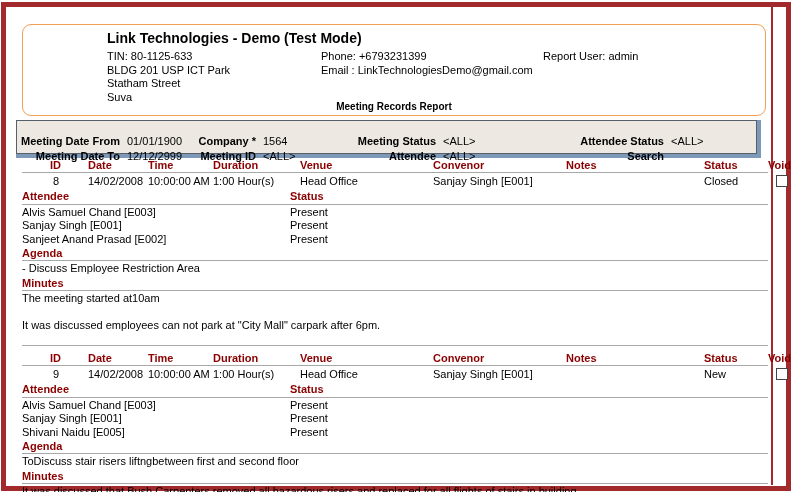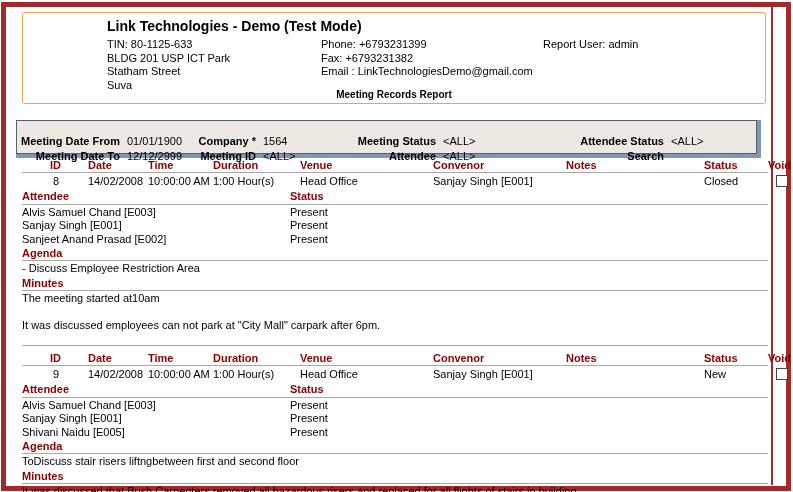--- a/index.html
+++ b/index.html
@@ -11,22 +11,22 @@
     --panel-border:#55606B;
     --orange:#F2A054;
   }
   *{margin:0;padding:0;box-sizing:border-box;}
   body{background:#fff;font-family:"Liberation Sans",sans-serif;}
   .screen{position:relative;width:793px;height:492px;background:#fff;overflow:hidden;}
   .frame{position:absolute;left:1px;top:2px;width:790px;height:489px;border:5px solid var(--maroon);}
   .page-edge{position:absolute;left:771px;top:7px;height:478px;width:2px;background:var(--maroon);}
 
   
-  .header-box{position:absolute;left:22px;top:12px;width:744px;height:92px;
-    border:1px solid var(--orange);border-radius:3px;background:#fff;}
+  .header-box{position:absolute;left:22px;top:24px;width:744px;height:92px;
+    border:1px solid var(--orange);border-radius:9px;background:#fff;}
   .company-title{position:absolute;left:84px;top:5px;font-size:14px;font-weight:bold;color:#000;}
   .hcol{position:absolute;top:25px;font-size:11px;line-height:13.5px;color:#000;}
   .hcol.c1{left:84px;}
   .hcol.c2{left:298px;}
   .hcol.c3{left:520px;}
   .report-title{position:absolute;left:0;right:0;bottom:3px;text-align:center;
     font-size:10px;font-weight:bold;color:#000;}
 
   
   .filter-panel{position:absolute;left:16px;top:120px;width:741px;height:34px;
@@ -60,21 +60,20 @@
   <div class="header-box">
     <div class="company-title">Link Technologies - Demo (Test Mode)</div>
     <div class="hcol c1">
       <div>TIN: 80-1125-633</div>
       <div>BLDG 201 USP ICT Park</div>
       <div>Statham Street</div>
       <div>Suva</div>
     </div>
     <div class="hcol c2">
       <div>Phone: +6793231399</div>
-      <div>Fax: +6793231382</div>
       <div>Email : LinkTechnologiesDemo@gmail.com</div>
     </div>
     <div class="hcol c3">
       <div>Report User: admin</div>
     </div>
     <div class="report-title">Meeting Records Report</div>
   </div>
 
   <div class="filter-panel">
     <div class="flabel">Meeting Date From</div>

